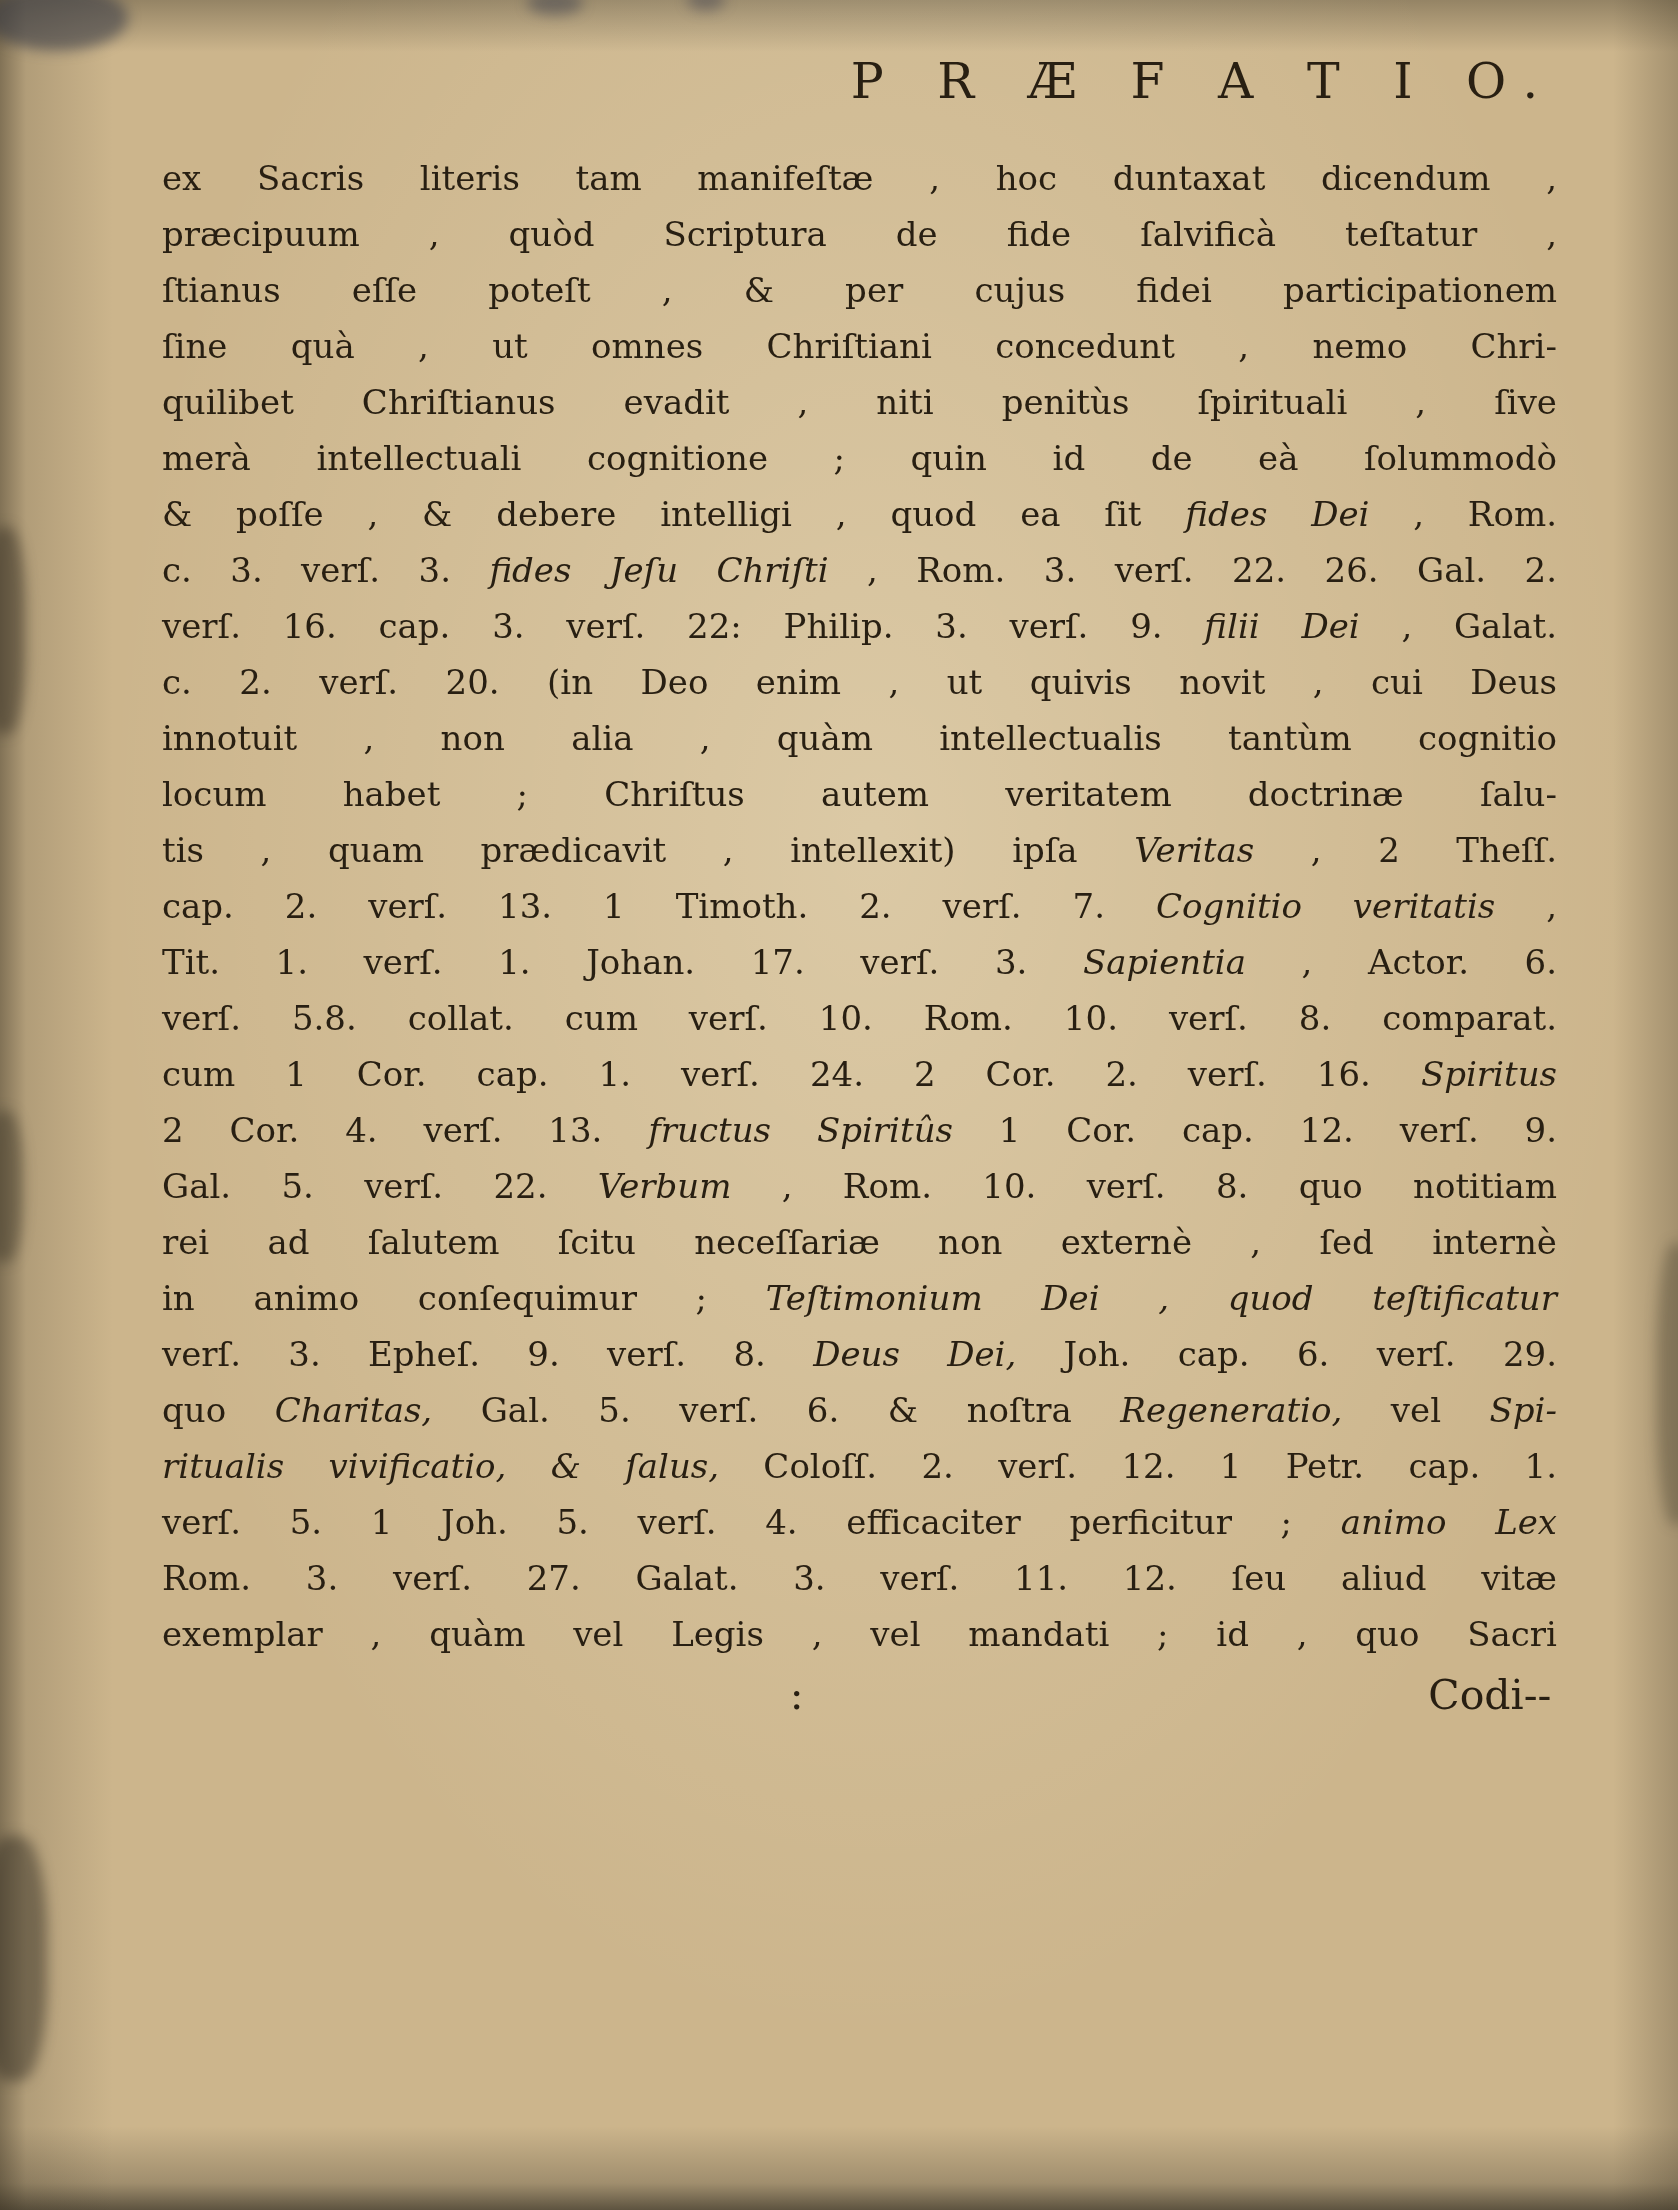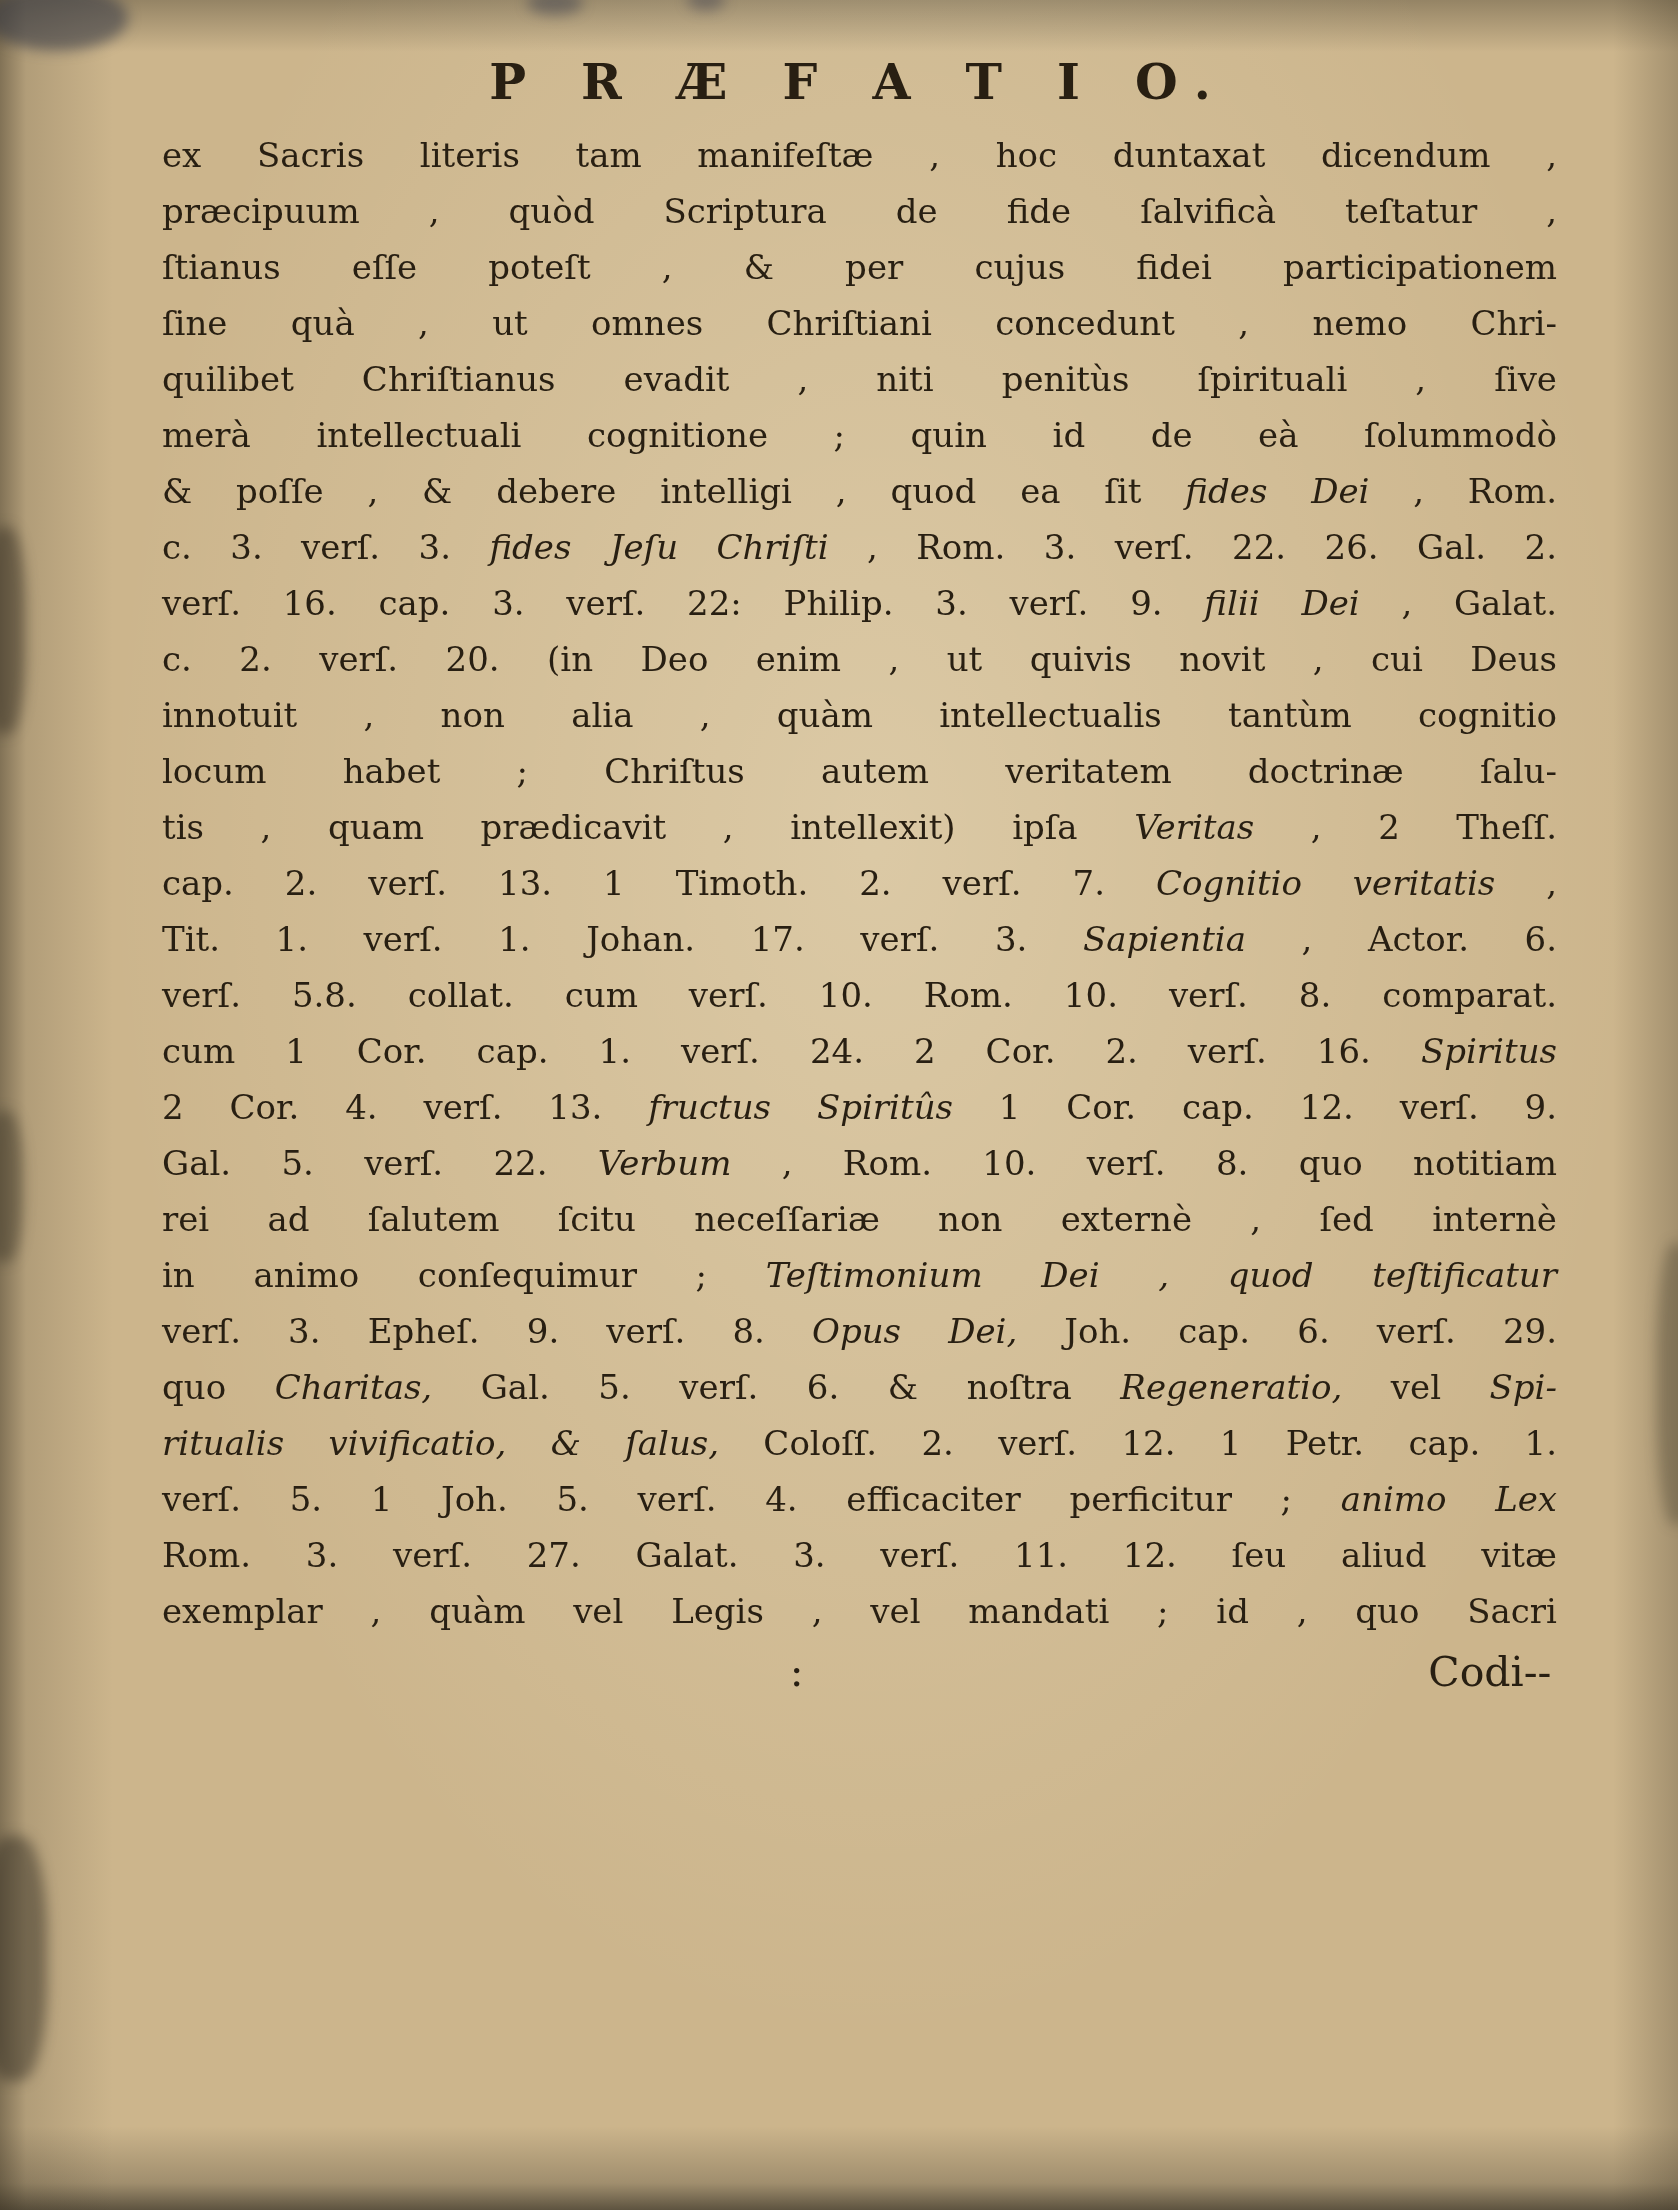--- a/index.html
+++ b/index.html
@@ -20,25 +20,25 @@
   .stain{position:absolute;filter:blur(6.6px);border-radius:50%;}
   .stain.a{left:-13px;top:-15px;width:141px;height:66px;background:rgba(52,56,70,0.55);}
   .stain.b{left:527px;top:-9.4px;width:56px;height:24.5px;background:rgba(52,56,74,0.45);}
   .stain.c{left:687px;top:-11.3px;width:38px;height:22.6px;background:rgba(52,56,74,0.40);}
   .stain.d{left:-17px;top:527px;width:43px;height:207px;background:rgba(48,42,30,0.45);border-radius:40%;}
   .stain.e{left:-15px;top:1111px;width:38px;height:151px;background:rgba(48,42,30,0.40);border-radius:40%;}
   .stain.f{left:-19px;top:1836px;width:66px;height:245px;background:rgba(40,36,26,0.45);border-radius:40%;}
   .stain.g{right:-19px;top:1243px;width:41px;height:282px;background:rgba(48,42,30,0.30);border-radius:40%;}
   .text-area{position:absolute;left:162px;top:53px;width:1395px;}
   .title{
-    text-align:center;
+    text-align:right;
     font-size:49px;
     letter-spacing:19px;
-    margin:0 0 16px 0;
-    font-weight:bold;
+    margin:0 0 40px 0;
+    font-weight:normal;
   }
   .line{
     font-size:34px;
     line-height:56px;
     text-align:justify;
     text-align-last:justify;
   }
   .line .it{font-style:italic;}
   .catch-row{position:relative;height:66px;margin-top:9.4px;font-size:41px;}
   .catch-mark{position:absolute;left:45%;top:0;}
@@ -73,21 +73,21 @@
         <div class="line"><span>locum habet ; Chriſtus autem veritatem doctrinæ ſalu-</span></div>
         <div class="line"><span>tis , quam prædicavit , intellexit) ipſa </span><span class="it">Veritas</span><span> , 2 Theſſ.</span></div>
         <div class="line"><span>cap. 2. verſ. 13. 1 Timoth. 2. verſ. 7. </span><span class="it">Cognitio veritatis</span><span> ,</span></div>
         <div class="line"><span>Tit. 1. verſ. 1. Johan. 17. verſ. 3. </span><span class="it">Sapientia</span><span> , Actor. 6.</span></div>
         <div class="line"><span>verſ. 5.8. collat. cum verſ. 10. Rom. 10. verſ. 8. comparat.</span></div>
         <div class="line"><span>cum 1 Cor. cap. 1. verſ. 24. 2 Cor. 2. verſ. 16. </span><span class="it">Spiritus</span></div>
         <div class="line"><span>2 Cor. 4. verſ. 13. </span><span class="it">fructus Spiritûs</span><span> 1 Cor. cap. 12. verſ. 9.</span></div>
         <div class="line"><span>Gal. 5. verſ. 22. </span><span class="it">Verbum</span><span> , Rom. 10. verſ. 8. quo notitiam</span></div>
         <div class="line"><span>rei ad ſalutem ſcitu neceſſariæ non externè , ſed internè</span></div>
         <div class="line"><span>in animo conſequimur ; </span><span class="it">Teſtimonium Dei , quod teſtificatur</span></div>
-        <div class="line"><span>verſ. 3. Epheſ. 9. verſ. 8. </span><span class="it">Opus Dei,</span><span> Joh. cap. 6. verſ. 29.</span></div>
+        <div class="line"><span>verſ. 3. Epheſ. 9. verſ. 8. </span><span class="it">Deus Dei,</span><span> Joh. cap. 6. verſ. 29.</span></div>
         <div class="line"><span>quo </span><span class="it">Charitas,</span><span> Gal. 5. verſ. 6. &amp; noſtra </span><span class="it">Regeneratio,</span><span> vel </span><span class="it">Spi-</span></div>
         <div class="line"><span class="it">ritualis vivificatio, &amp; ſalus,</span><span> Coloſſ. 2. verſ. 12. 1 Petr. cap. 1.</span></div>
         <div class="line"><span>verſ. 5. 1 Joh. 5. verſ. 4. efficaciter perficitur ; </span><span class="it">animo Lex</span></div>
         <div class="line"><span>Rom. 3. verſ. 27. Galat. 3. verſ. 11. 12. ſeu aliud vitæ</span></div>
         <div class="line"><span>exemplar , quàm vel Legis , vel mandati ; id , quo Sacri</span></div>
       </div>
     <div class="catch-row">
       <span class="catch-mark">:</span>
       <span class="catchword">Codi--</span>
     </div>

